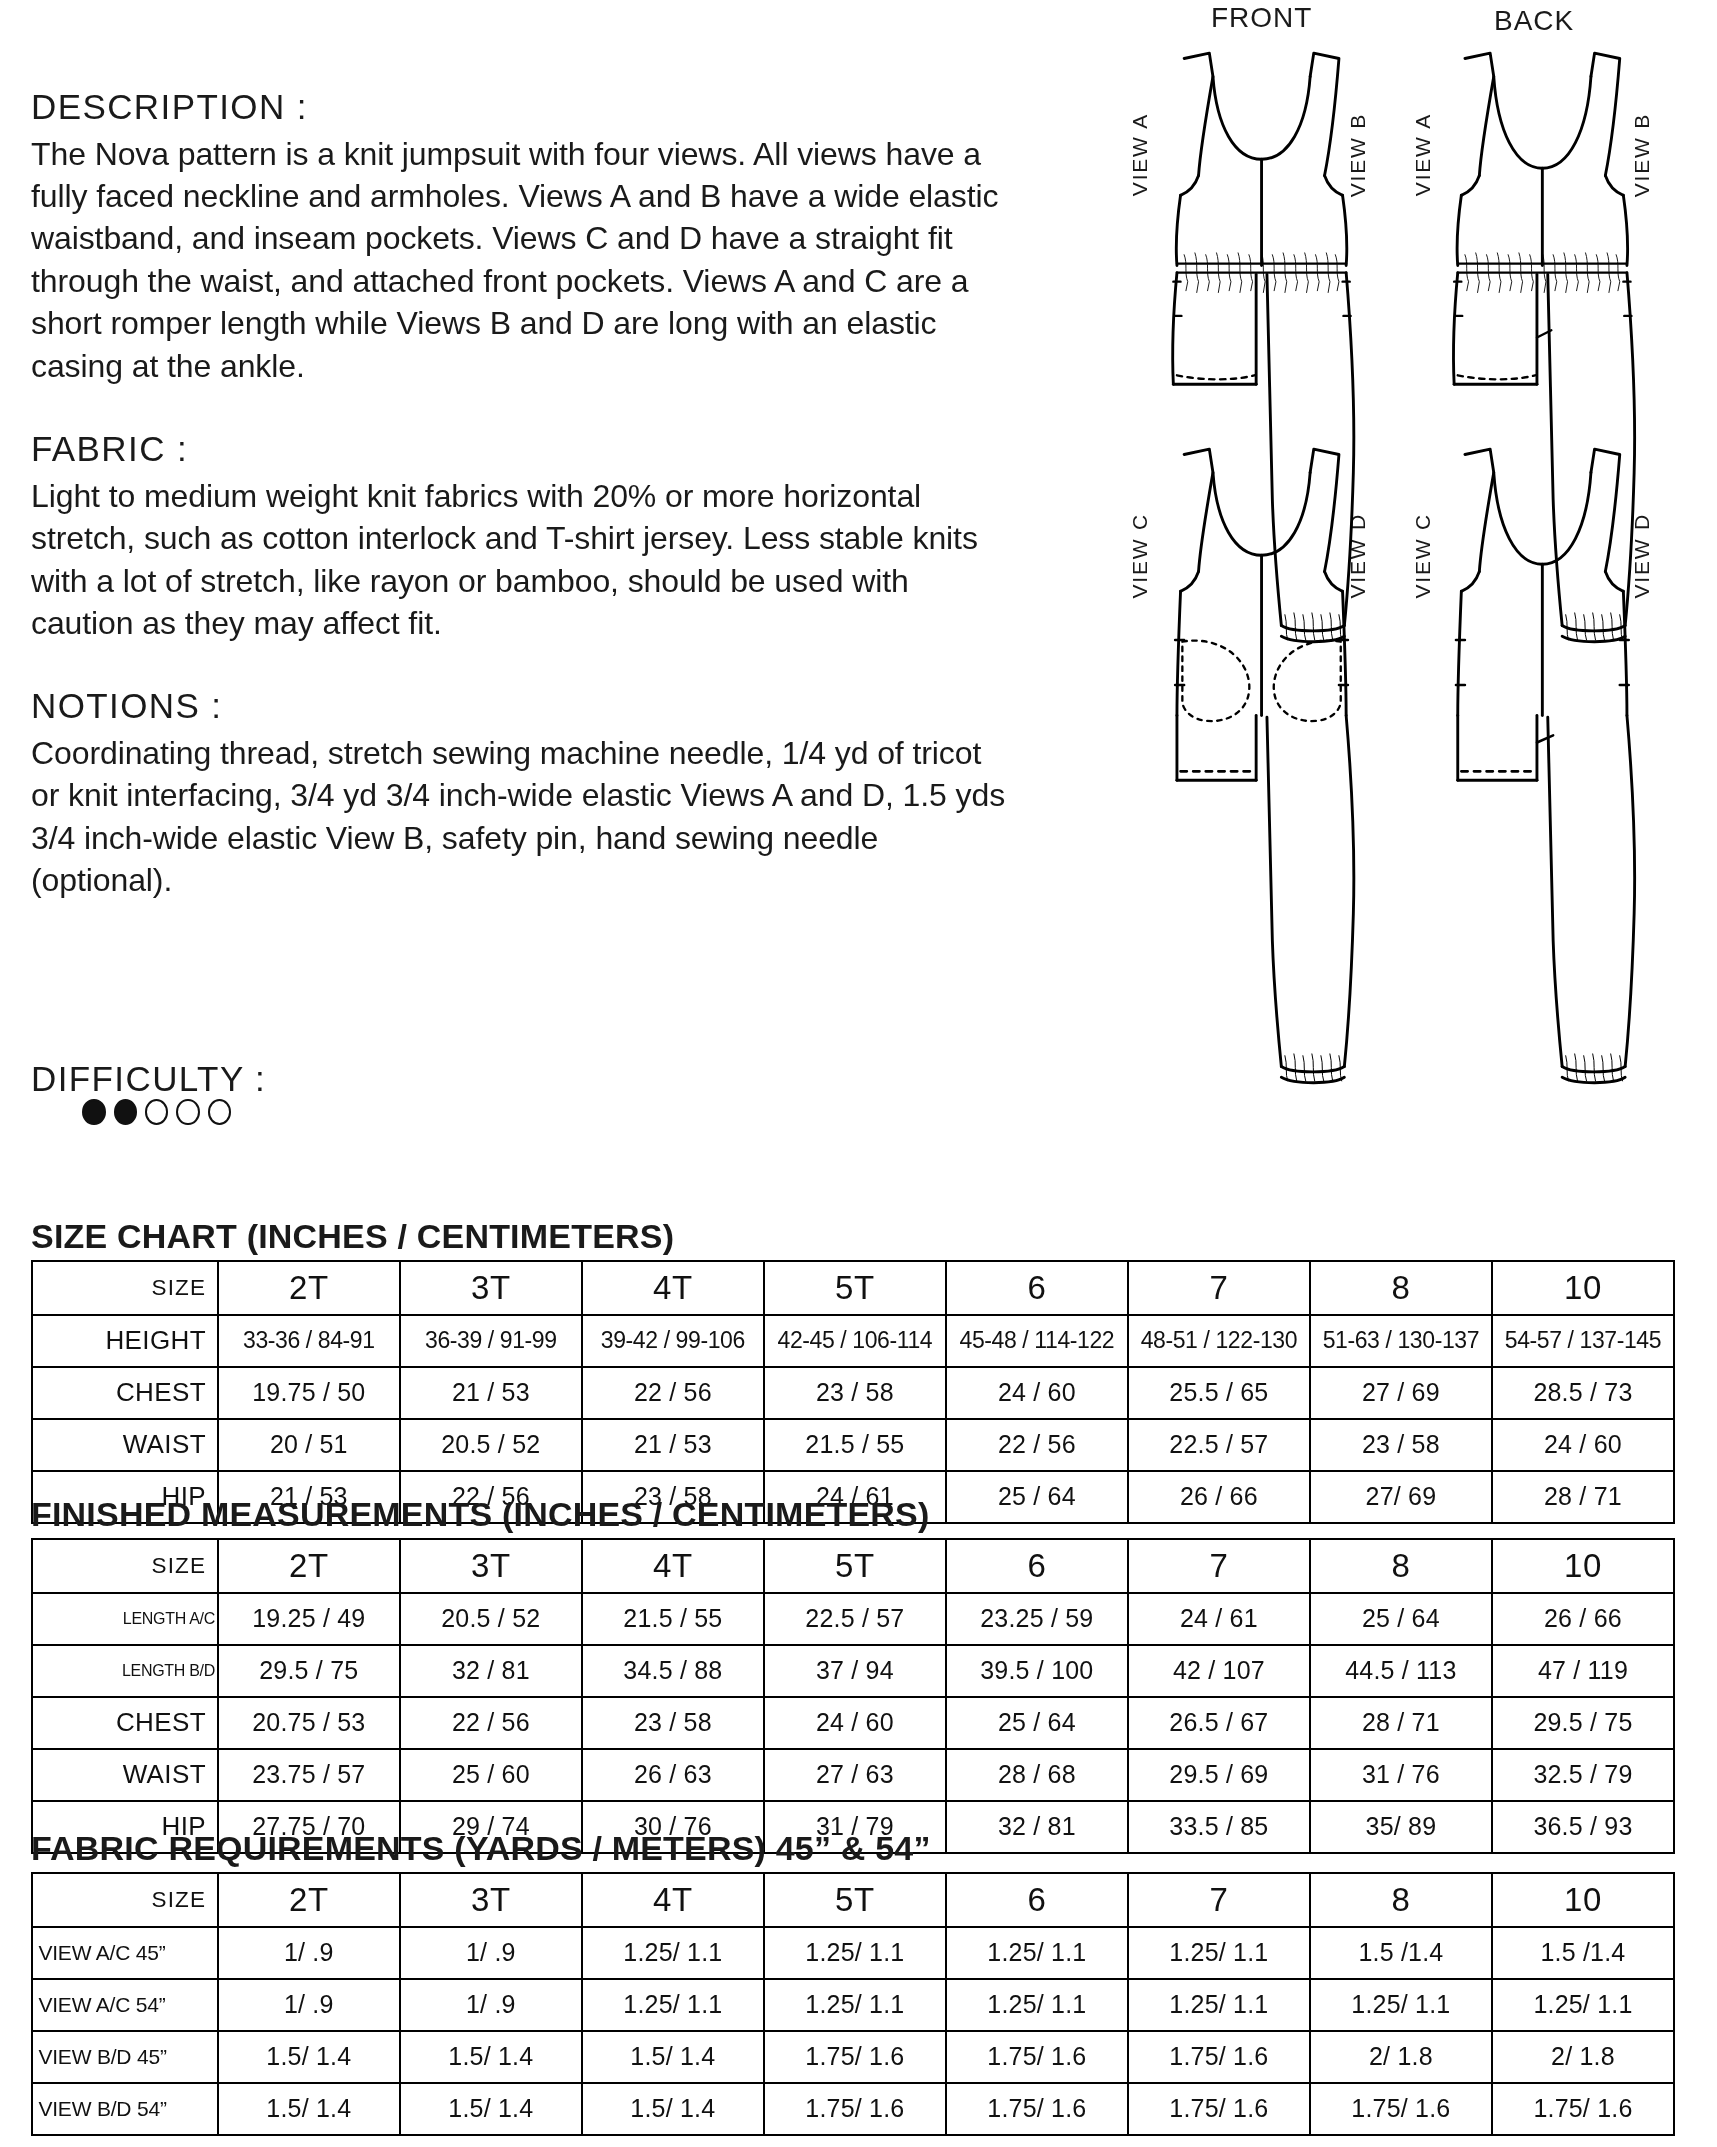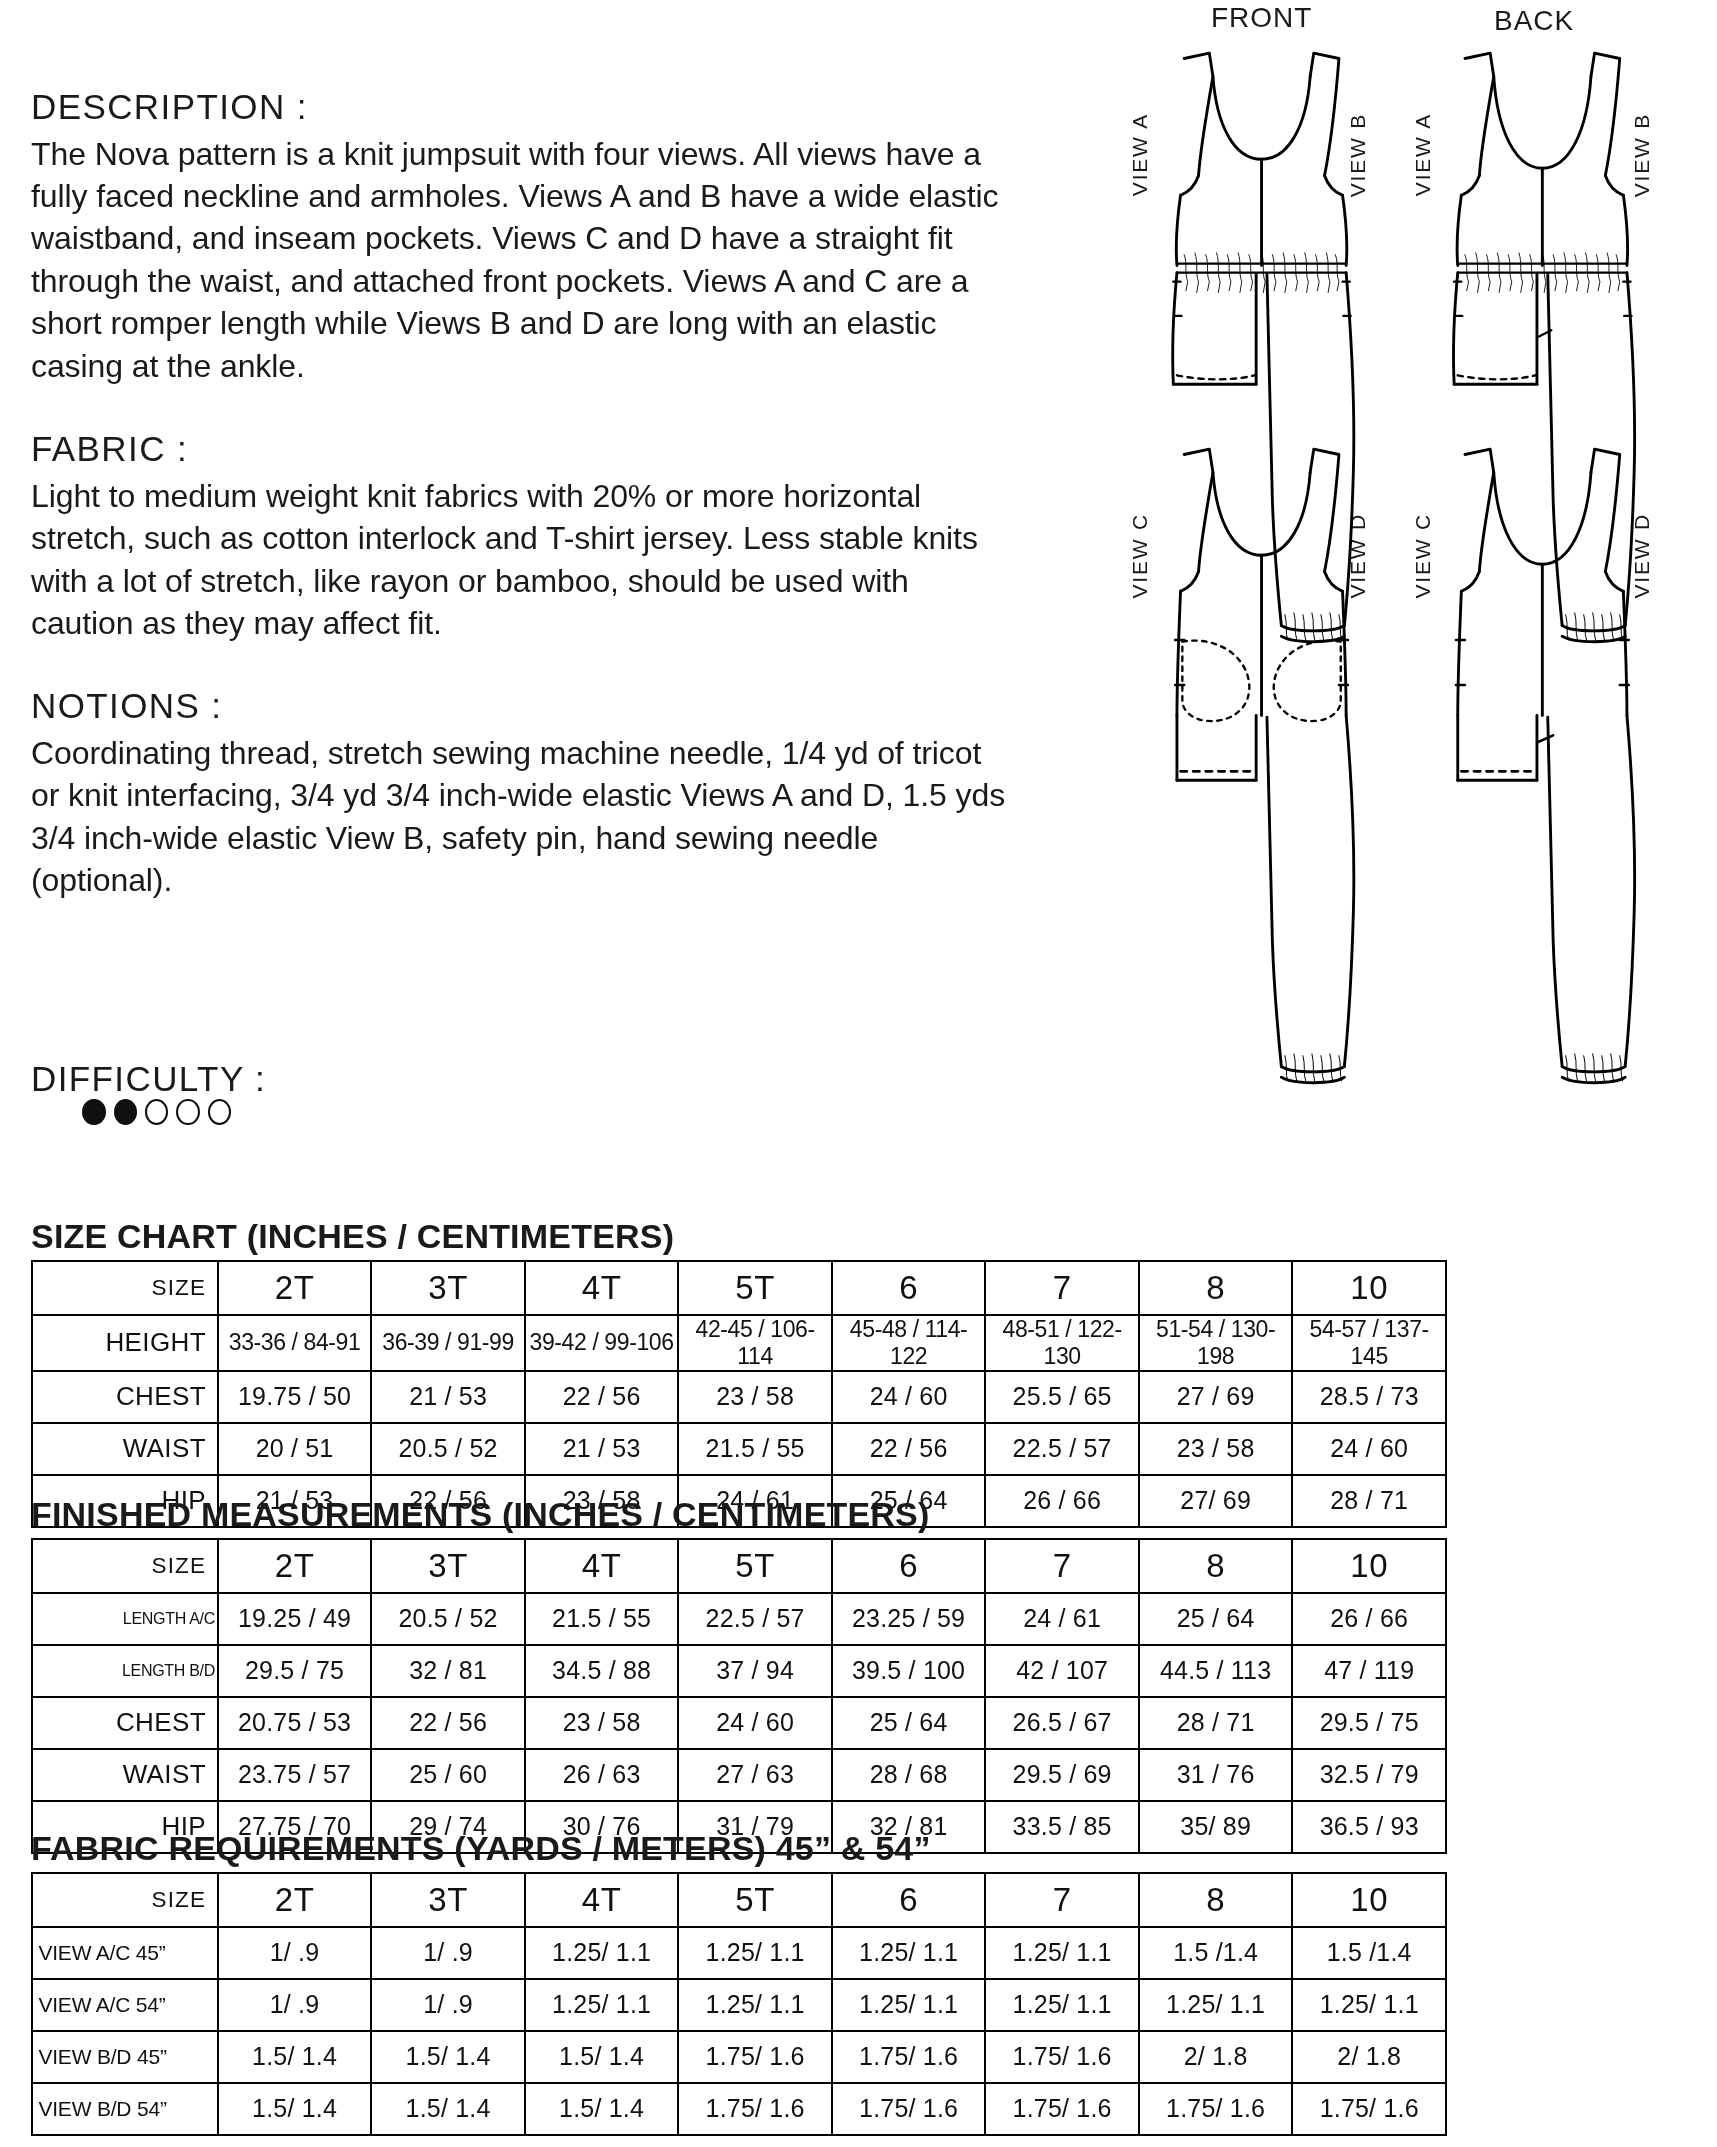--- a/index.html
+++ b/index.html
@@ -98,21 +98,21 @@
   .table-section { position: absolute; left: 31px; }
   .table-title {
     font-size: 34px;
     letter-spacing: 0.2px;
     margin: 0 0 3.6px 0;
     white-space: nowrap;
     color: #1a1a1a;
   }
   table.chart {
     border-collapse: collapse;
-    width: 1416px;
+    width: 1644px;
     table-layout: fixed;
     background: #fff;
   }
   table.chart td, table.chart th {
     border: 2.3px solid #000;
     text-align: center;
     vertical-align: middle;
     padding: 0;
     font-weight: 400;
     color: #111;
@@ -418,21 +418,21 @@
           <td class="colhead">10</td>
         </tr>
         <tr>
           <td class="rowhead ">HEIGHT</td>
           <td class="cell tight">33-36 / 84-91</td>
           <td class="cell tight">36-39 / 91-99</td>
           <td class="cell tight">39-42 / 99-106</td>
           <td class="cell tight">42-45 / 106-114</td>
           <td class="cell tight">45-48 / 114-122</td>
           <td class="cell tight">48-51 / 122-130</td>
-          <td class="cell tight">51-54 / 130-198</td>
+          <td class="cell tight">51-63 / 130-137</td>
           <td class="cell tight">54-57 / 137-145</td>
         </tr>
         <tr>
           <td class="rowhead ">CHEST</td>
           <td class="cell ">19.75 / 50</td>
           <td class="cell ">21 / 53</td>
           <td class="cell ">22 / 56</td>
           <td class="cell ">23 / 58</td>
           <td class="cell ">24 / 60</td>
           <td class="cell ">25.5 / 65</td>

